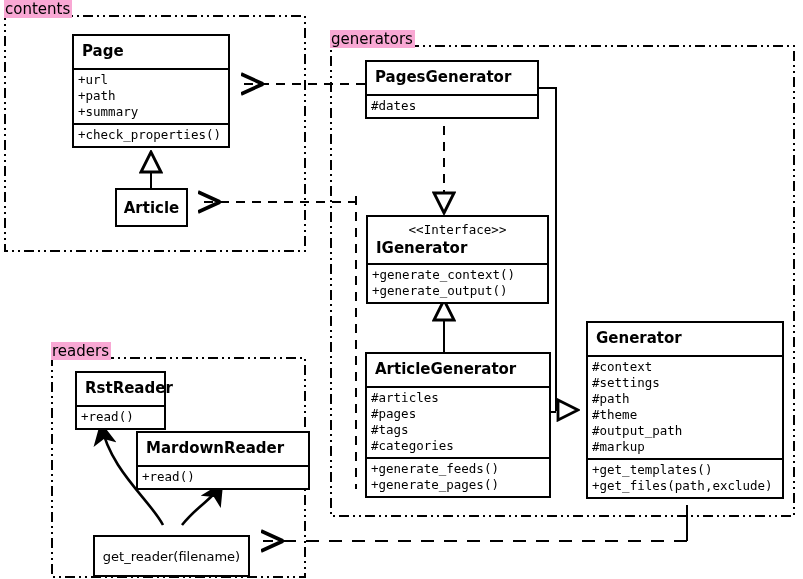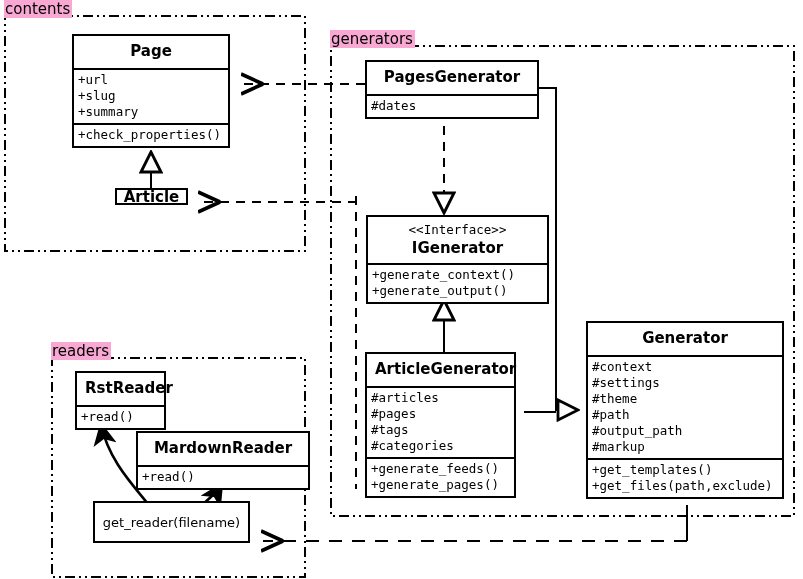--- a/index.html
+++ b/index.html
@@ -34,21 +34,21 @@
     z-index: 5;
   }
   .uml-section {
     box-sizing: border-box;
     padding: 2px 4px 3px 4px;
   }
   .uml-section + .uml-section {
     border-top: 2px solid #000000;
   }
   .uml-title {
-    text-align: center;
+    text-align: left;
     font-weight: bold;
     font-size: 15px;
     font-family: "DejaVu Sans", sans-serif;
     line-height: 20px;
     padding: 3px 4px 4px 4px;
     white-space: nowrap;
   }
   .uml-stereotype {
     text-align: center;
     font-weight: normal;
@@ -178,29 +178,29 @@
   <div class="pkg-label" style="left:330px; top:30px;">generators</div>
 
   <div class="pkg-label" style="left:51px; top:342px;">readers</div>
 
   <div class="uml-class" style="left:72px; top:34px; width:158px;">
     <div class="uml-section">
       <div class="uml-title">Page</div>
     </div>
     <div class="uml-section">
       <div class="uml-member">+url</div>
-      <div class="uml-member">+slug</div>
+      <div class="uml-member">+path</div>
       <div class="uml-member">+summary</div>
     </div>
     <div class="uml-section">
       <div class="uml-member">+check_properties()</div>
     </div>
   </div>
 
-  <div class="plain-box" style="left:115px; top:188px; width:73px; height:17px;">
+  <div class="plain-box" style="left:115px; top:188px; width:73px; height:39px;">
     <span class="bold-label">Article</span>
   </div>
 
   <div class="uml-class" style="left:365px; top:60px; width:174px;">
     <div class="uml-section">
       <div class="uml-title">PagesGenerator</div>
     </div>
     <div class="uml-section">
       <div class="uml-member">#dates</div>
     </div>
@@ -210,21 +210,21 @@
     <div class="uml-section" style="padding-top:5px;">
       <div class="uml-stereotype">&lt;&lt;Interface&gt;&gt;</div>
       <div class="uml-title" style="padding-top:0px; padding-bottom:2px;">IGenerator</div>
     </div>
     <div class="uml-section">
       <div class="uml-member">+generate_context()</div>
       <div class="uml-member">+generate_output()</div>
     </div>
   </div>
 
-  <div class="uml-class" style="left:365px; top:352px; width:151px;">
+  <div class="uml-class" style="left:365px; top:352px; width:186px;">
     <div class="uml-section">
       <div class="uml-title">ArticleGenerator</div>
     </div>
     <div class="uml-section">
       <div class="uml-member">#articles</div>
       <div class="uml-member">#pages</div>
       <div class="uml-member">#tags</div>
       <div class="uml-member">#categories</div>
     </div>
     <div class="uml-section">
@@ -233,22 +233,22 @@
     </div>
   </div>
 
   <div class="uml-class" style="left:586px; top:321px; width:198px;">
     <div class="uml-section">
       <div class="uml-title">Generator</div>
     </div>
     <div class="uml-section">
       <div class="uml-member">#context</div>
       <div class="uml-member">#settings</div>
+      <div class="uml-member">#path</div>
       <div class="uml-member">#theme</div>
-      <div class="uml-member">#path</div>
       <div class="uml-member">#output_path</div>
       <div class="uml-member">#markup</div>
     </div>
     <div class="uml-section">
       <div class="uml-member">+get_templates()</div>
       <div class="uml-member">+get_files(path,exclude)</div>
     </div>
   </div>
 
   <div class="uml-class" style="left:75px; top:371px; width:91px;">
@@ -262,17 +262,17 @@
 
   <div class="uml-class" style="left:136px; top:431px; width:174px;">
     <div class="uml-section">
       <div class="uml-title">MardownReader</div>
     </div>
     <div class="uml-section">
       <div class="uml-member">+read()</div>
     </div>
   </div>
 
-  <div class="plain-box" style="left:93px; top:501px; width:157px; height:42px;">
+  <div class="plain-box" style="left:93px; top:535px; width:157px; height:42px;">
     <span class="mono-label">get_reader(filename)</span>
   </div>
 
 </div>
 
 </body></html>

